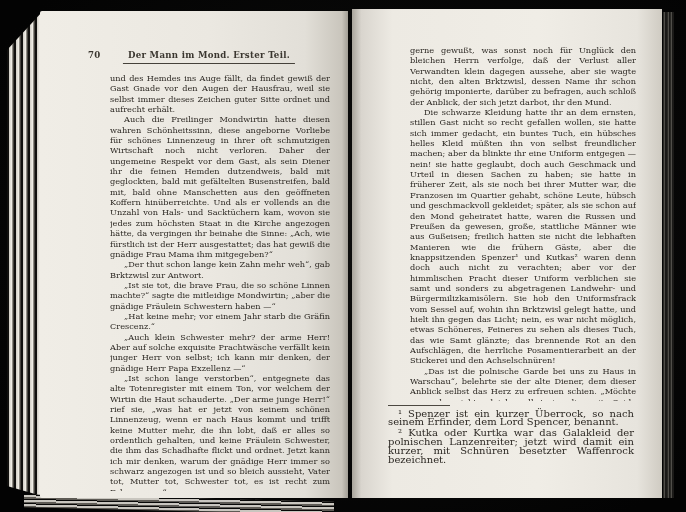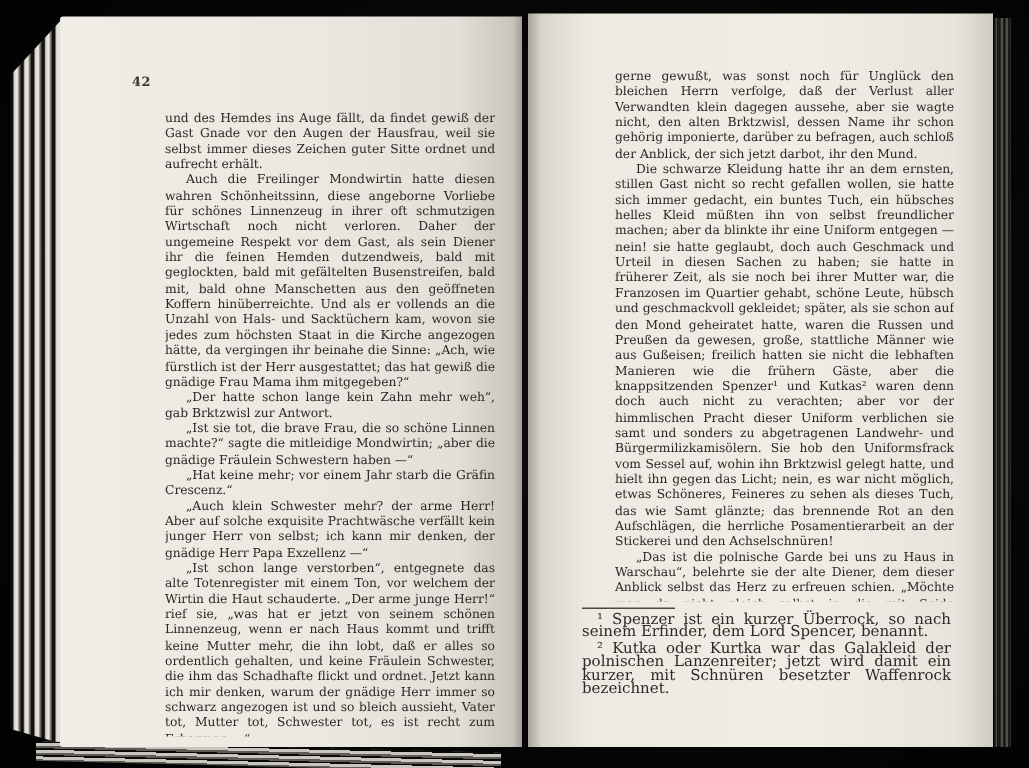--- a/index.html
+++ b/index.html
@@ -63,26 +63,27 @@
 <div class="photo">
 
   <div class="stack-cap"></div>
   <div class="stack-left"></div>
   <div class="stack-bottom"></div>
   <div class="edge-right"></div>
 
   <div class="page page-left">
     <div class="inner-left">
       <div class="header">
-        <span class="num-left">42</span>
+        <span class="num-left">70</span>
+        <span class="title">Der Mann im Mond.  Erster Teil.</span>
       </div>
       <div class="body body-left">
         <p>und des Hemdes ins Auge fällt, da findet gewiß der Gast Gnade vor den Augen der Hausfrau, weil sie selbst immer dieses Zeichen guter Sitte ordnet und aufrecht erhält.</p>
         <p class="ind">Auch die Freilinger Mondwirtin hatte diesen wahren Schönheitssinn, diese angeborne Vorliebe für schönes Linnenzeug in ihrer oft schmutzigen Wirtschaft noch nicht verloren. Daher der ungemeine Respekt vor dem Gast, als sein Diener ihr die feinen Hemden dutzendweis, bald mit geglockten, bald mit gefältelten Busenstreifen, bald mit, bald ohne Manschetten aus den geöffneten Koffern hinüberreichte. Und als er vollends an die Unzahl von Hals- und Sacktüchern kam, wovon sie jedes zum höchsten Staat in die Kirche angezogen hätte, da vergingen ihr beinahe die Sinne: „Ach, wie fürstlich ist der Herr ausgestattet; das hat gewiß die gnädige Frau Mama ihm mitgegeben?“</p>
-        <p class="ind">„Der hatte schon lange kein Zahn mehr weh“, gab Brktzwisl zur Antwort.</p>
+        <p class="ind">„Der thut schon lange kein Zahn mehr weh“, gab Brktzwisl zur Antwort.</p>
         <p class="ind">„Ist sie tot, die brave Frau, die so schöne Linnen machte?“ sagte die mitleidige Mondwirtin; „aber die gnädige Fräulein Schwestern haben —“</p>
         <p class="ind">„Hat keine mehr; vor einem Jahr starb die Gräfin Crescenz.“</p>
         <p class="ind">„Auch klein Schwester mehr? der arme Herr! Aber auf solche exquisite Prachtwäsche verfällt kein junger Herr von selbst; ich kann mir denken, der gnädige Herr Papa Exzellenz —“</p>
         <p class="ind">„Ist schon lange verstorben“, entgegnete das alte Totenregister mit einem Ton, vor welchem der Wirtin die Haut schauderte. „Der arme junge Herr!“ rief sie, „was hat er jetzt von seinem schönen Linnenzeug, wenn er nach Haus kommt und trifft keine Mutter mehr, die ihn lobt, daß er alles so ordentlich gehalten, und keine Fräulein Schwester, die ihm das Schadhafte flickt und ordnet. Jetzt kann ich mir denken, warum der gnädige Herr immer so schwarz angezogen ist und so bleich aussieht, Vater tot, Mutter tot, Schwester tot, es ist recht zum Erbarmen —“</p>
         <p class="ind">„Ja, wenn's das allein wäre“, seufzte der alte Diener und wischte sich das Wasser aus dem Auge, doch, als hätte er schon zu viel gesagt, zog er murrend den zweiten Koffer, der die Kleider enthielt, heran und schloß auf. Die Wirtin hätte für ihr Leben</p>
       </div>
     </div>
   </div>
 
   <div class="page page-right">

